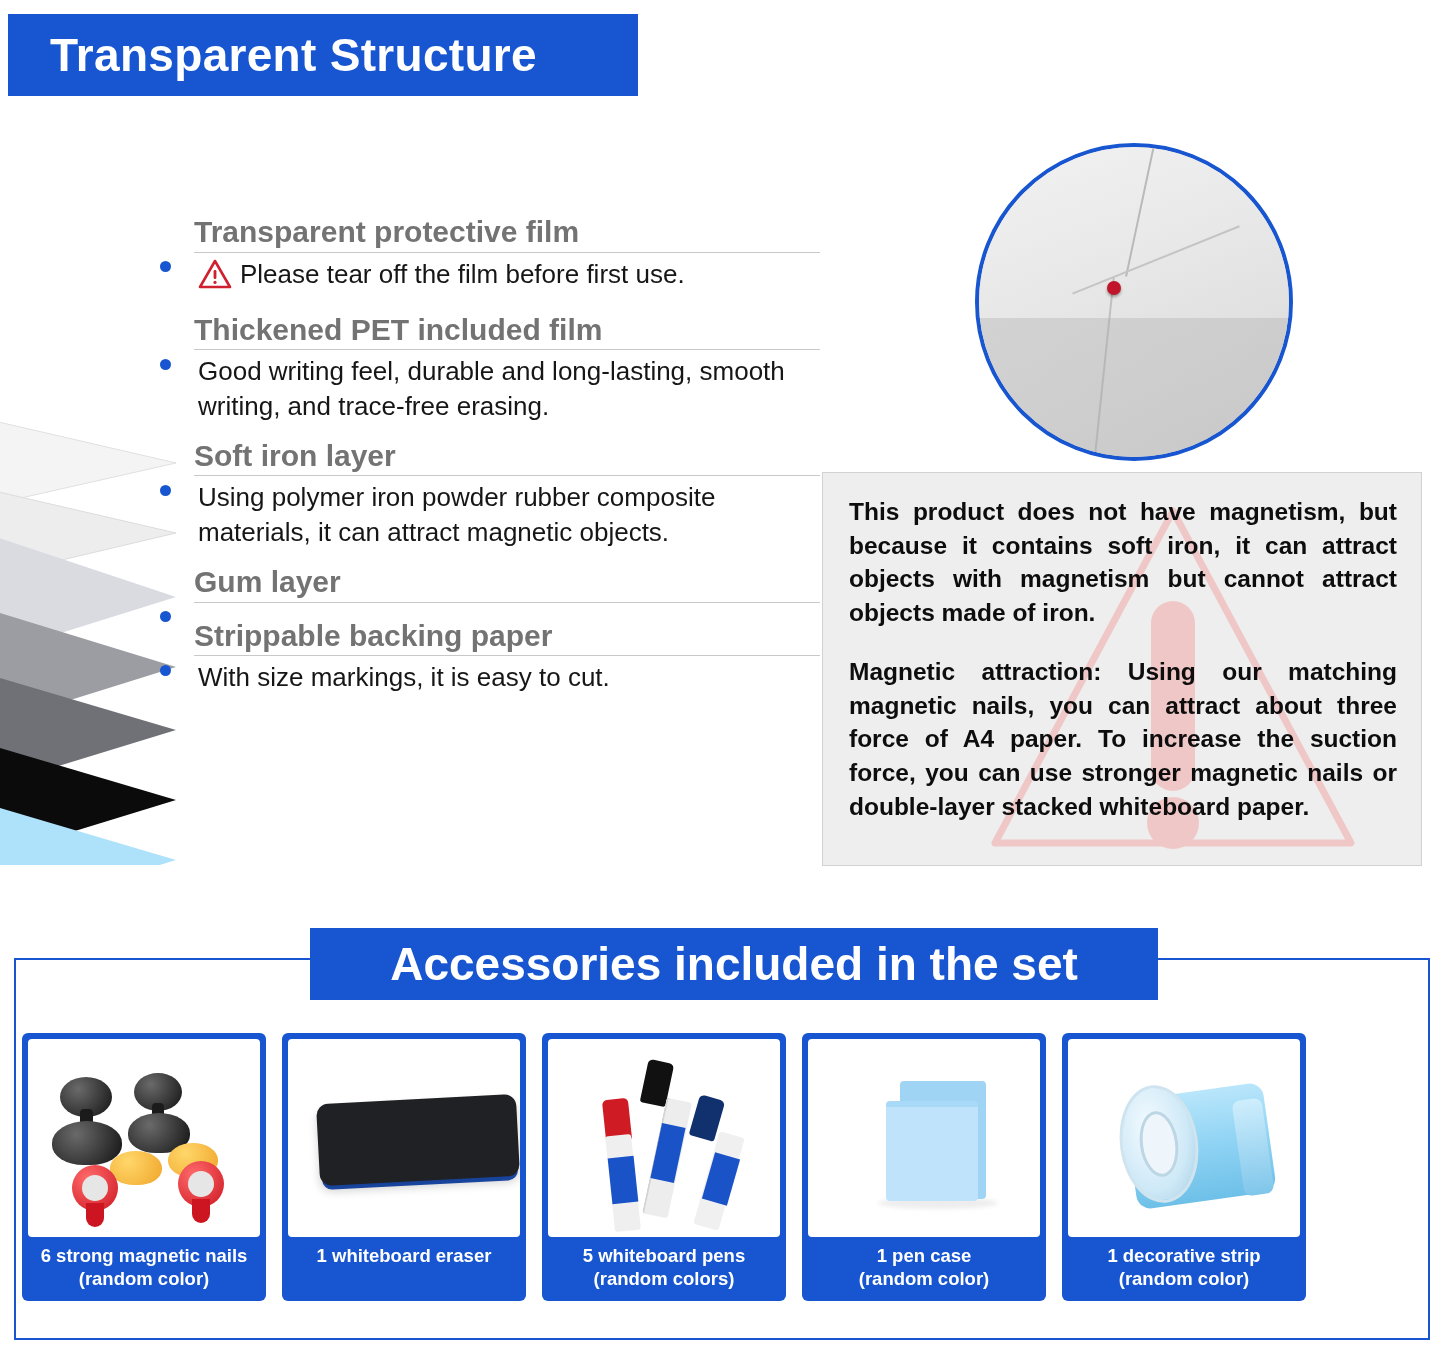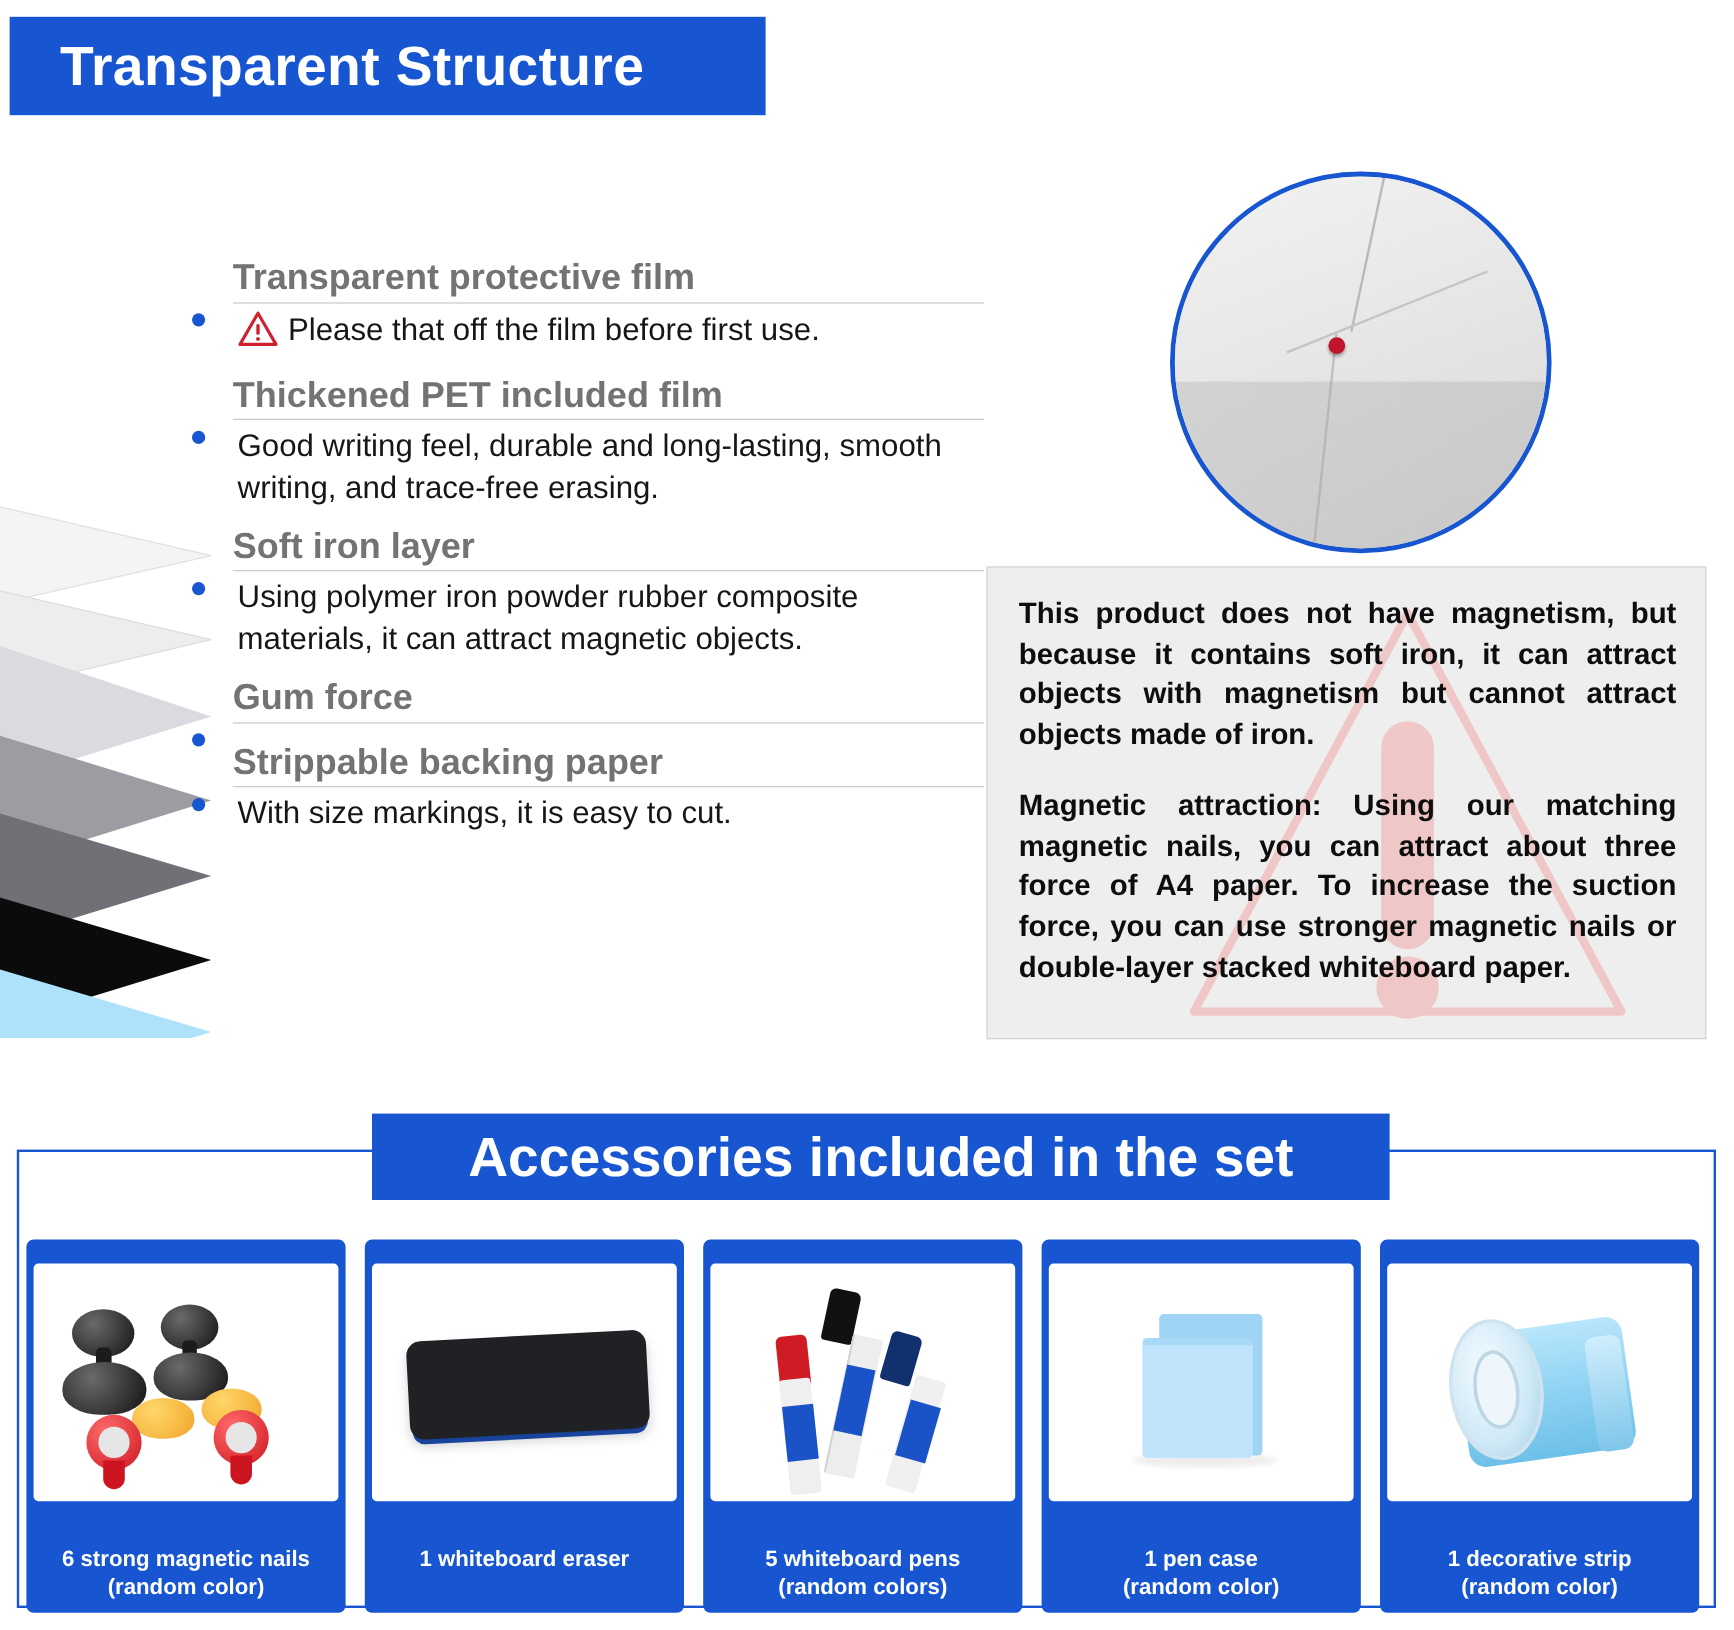--- a/index.html
+++ b/index.html
@@ -194,28 +194,27 @@
   .acc-row {
     position: absolute;
     left: 22px;
     top: 1033px;
     width: 1400px;
     display: flex;
     gap: 16px;
     z-index: 2;
   }
   .acc-card {
-    width: 266px;
+    width: 244px;
     background: #1756d0;
     border-radius: 6px;
-    padding: 20px 6px 0 6px;
+    padding: 6px 6px 0 6px;
     display: flex;
     flex-direction: column;
     align-items: center;
-    gap: 29px;
   }
   .acc-img {
     width: 100%;
     height: 198px;
     background: #ffffff;
     border-radius: 4px;
     position: relative;
     overflow: hidden;
   }
   .acc-label {
@@ -332,41 +331,41 @@
     <div class="layer-head">Transparent protective film</div>
     <div class="layer-rule"></div>
     <div class="layer-desc with-warn">
       <span class="warn-icon">
         <svg width="34" height="30" viewBox="0 0 34 30">
           <path d="M17 2 L32 28 L2 28 Z" fill="#ffffff" stroke="#d0202f" stroke-width="2.6" stroke-linejoin="round"></path>
           <rect x="15.6" y="11" width="2.8" height="9" rx="1.3" fill="#d0202f"></rect>
           <circle cx="17" cy="23.4" r="1.6" fill="#d0202f"></circle>
         </svg>
       </span>
-      <span>Please that off the film before first use.</span>
+      <span>Please tear off the film before first use.</span>
     </div>
   </div>
 
   <div class="layer-item">
     <span class="layer-bullet"></span>
     <div class="layer-head">Thickened PET included film</div>
     <div class="layer-rule"></div>
     <div class="layer-desc">Good writing feel, durable and long-lasting, smooth writing, and trace-free erasing.</div>
   </div>
 
   <div class="layer-item">
     <span class="layer-bullet"></span>
     <div class="layer-head">Soft iron layer</div>
     <div class="layer-rule"></div>
     <div class="layer-desc">Using polymer iron powder rubber composite materials, it can attract magnetic objects.</div>
   </div>
 
   <div class="layer-item">
     <span class="layer-bullet"></span>
-    <div class="layer-head">Gum force</div>
+    <div class="layer-head">Gum layer</div>
     <div class="layer-rule"></div>
   </div>
 
   <div class="layer-item">
     <span class="layer-bullet"></span>
     <div class="layer-head">Strippable backing paper</div>
     <div class="layer-rule"></div>
     <div class="layer-desc">With size markings, it is easy to cut.</div>
   </div>
 

